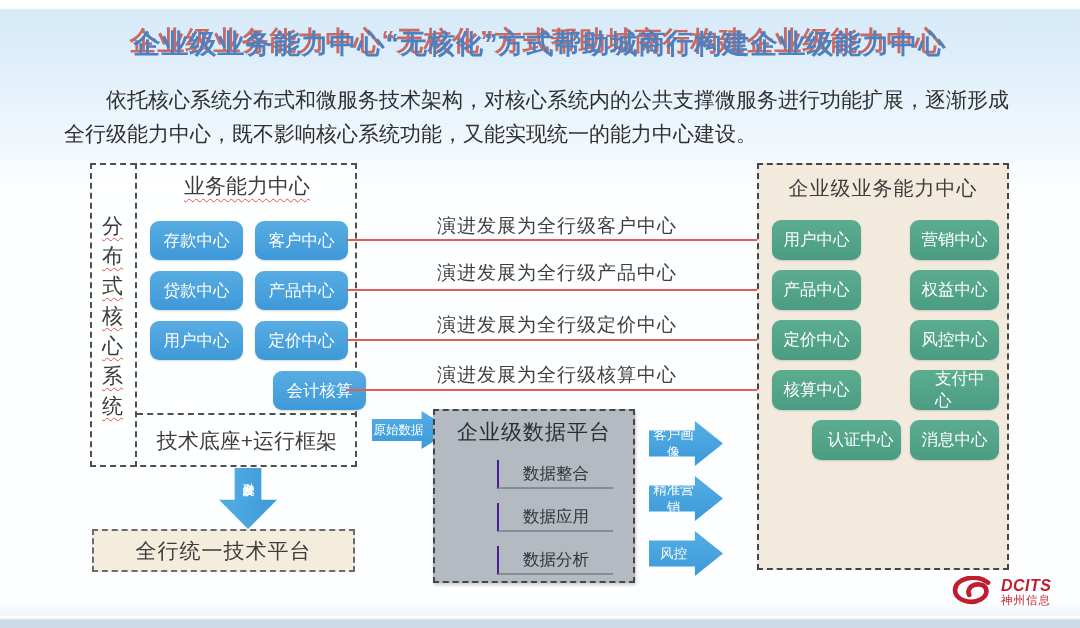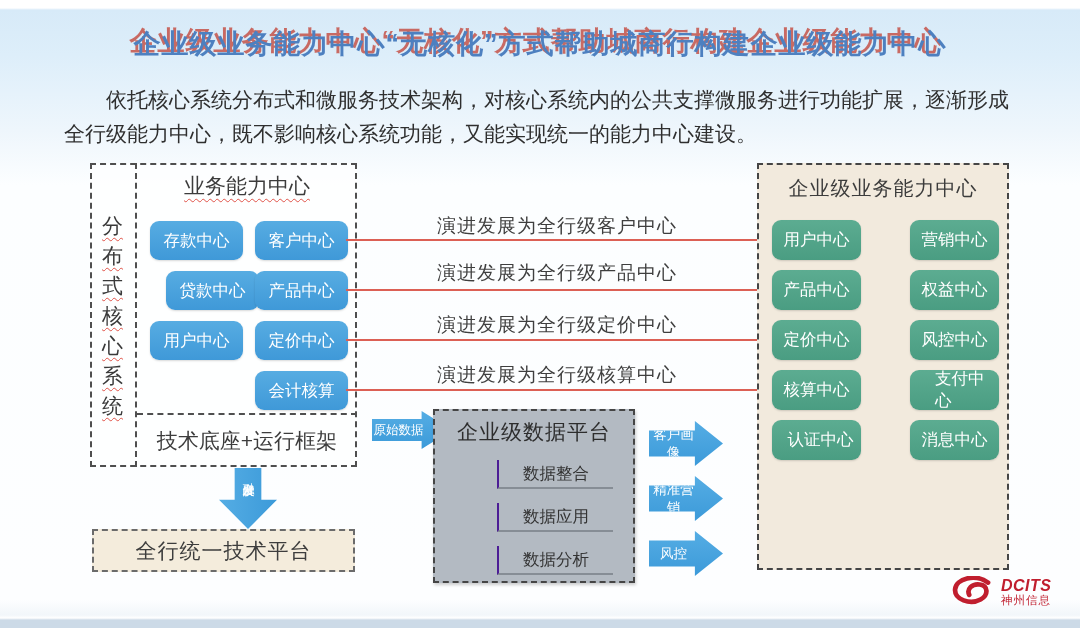--- a/index.html
+++ b/index.html
@@ -118,25 +118,25 @@
       <span>核</span>
       <span>心</span>
       <span>系</span>
       <span>统</span>
     </div>
   </div>
   <div class="biz-title">业务能力中心</div>
 
   <div class="center-box" style="left:255px; top:221px;">客户中心</div>
   <div class="center-box" style="left:150px; top:221px;">存款中心</div>
-  <div class="center-box" style="left:166px; top:271px;">贷款中心</div>
+  <div class="center-box" style="left:150px; top:271px;">贷款中心</div>
   <div class="center-box" style="left:255px; top:271px;">产品中心</div>
   <div class="center-box" style="left:150px; top:321px;">用户中心</div>
   <div class="center-box" style="left:255px; top:321px;">定价中心</div>
-  <div class="center-box" style="left:255px; top:371px;">会计核算</div>
+  <div class="center-box" style="left:273px; top:371px;">会计核算</div>
 
   <div class="tech-base">技术底座+运行框架</div>
 
   <div class="down-arrow">
     <span>融合发展</span>
   </div>
 
   <div class="unified">全行统一技术平台</div>
 
   <div class="block-arrow" style="left:372px; top:411px; width:80px; height:38px; font-size:12.5px;">
@@ -184,21 +184,21 @@
   <div class="rp-title">企业级业务能力中心</div>
 
   <div class="green-box" style="left:772px; top:220px;">用户中心</div>
   <div class="green-box" style="left:910px; top:220px;">营销中心</div>
   <div class="green-box" style="left:772px; top:270px;">产品中心</div>
   <div class="green-box" style="left:910px; top:270px;">权益中心</div>
   <div class="green-box" style="left:772px; top:320px;">定价中心</div>
   <div class="green-box" style="left:910px; top:320px;">风控中心</div>
   <div class="green-box" style="left:772px; top:370px;">核算中心</div>
   <div class="green-box" style="left:910px; top:370px;padding-left:25px;">支付中心</div>
-  <div class="green-box" style="left:772px; top:420px;padding-left:8px;">认证中心</div>
+  <div class="green-box" style="left:812px; top:420px;padding-left:8px;">认证中心</div>
   <div class="green-box" style="left:910px; top:420px;">消息中心</div>
 
   <div class="logo">
     <svg width="46" height="32" viewBox="0 0 48 34">
       <path d="M40 7 C26 -3 6 3 5 14 C4 25 21 31 32 25 C41 20 40 10 31 9 C23 8 17 14 20 20" fill="none" stroke="#c01e2e" stroke-width="5" stroke-linecap="round"></path>
     </svg>
     <div class="logo-text">
       <span class="logo-brand">DCITS</span>
       <span class="logo-company">神州信息</span>
     </div>

